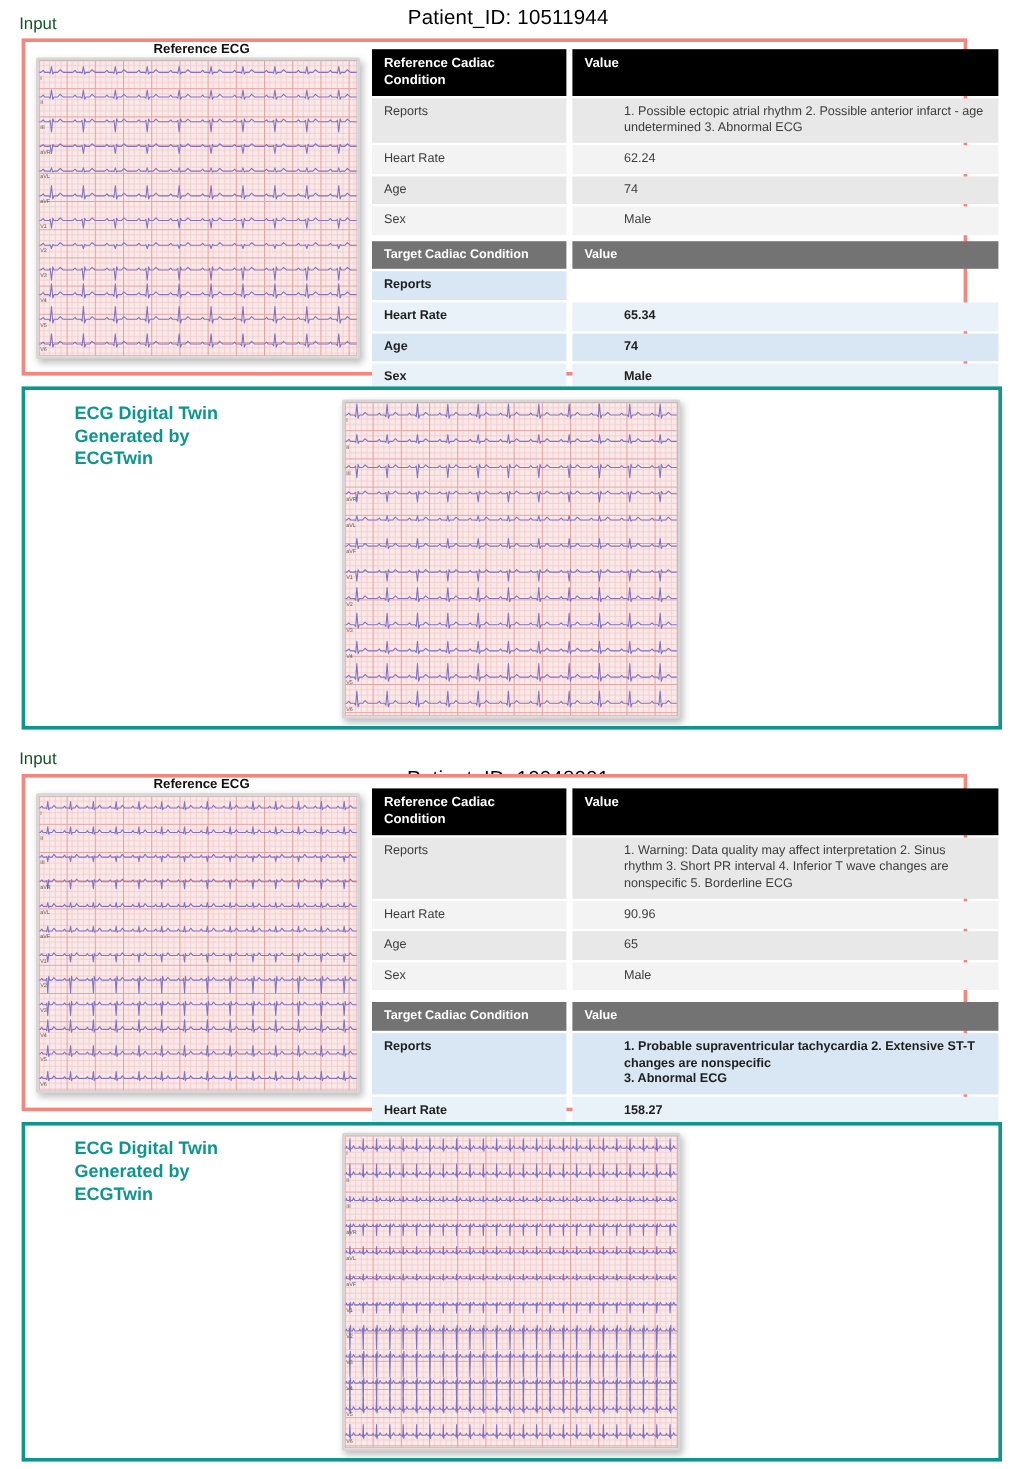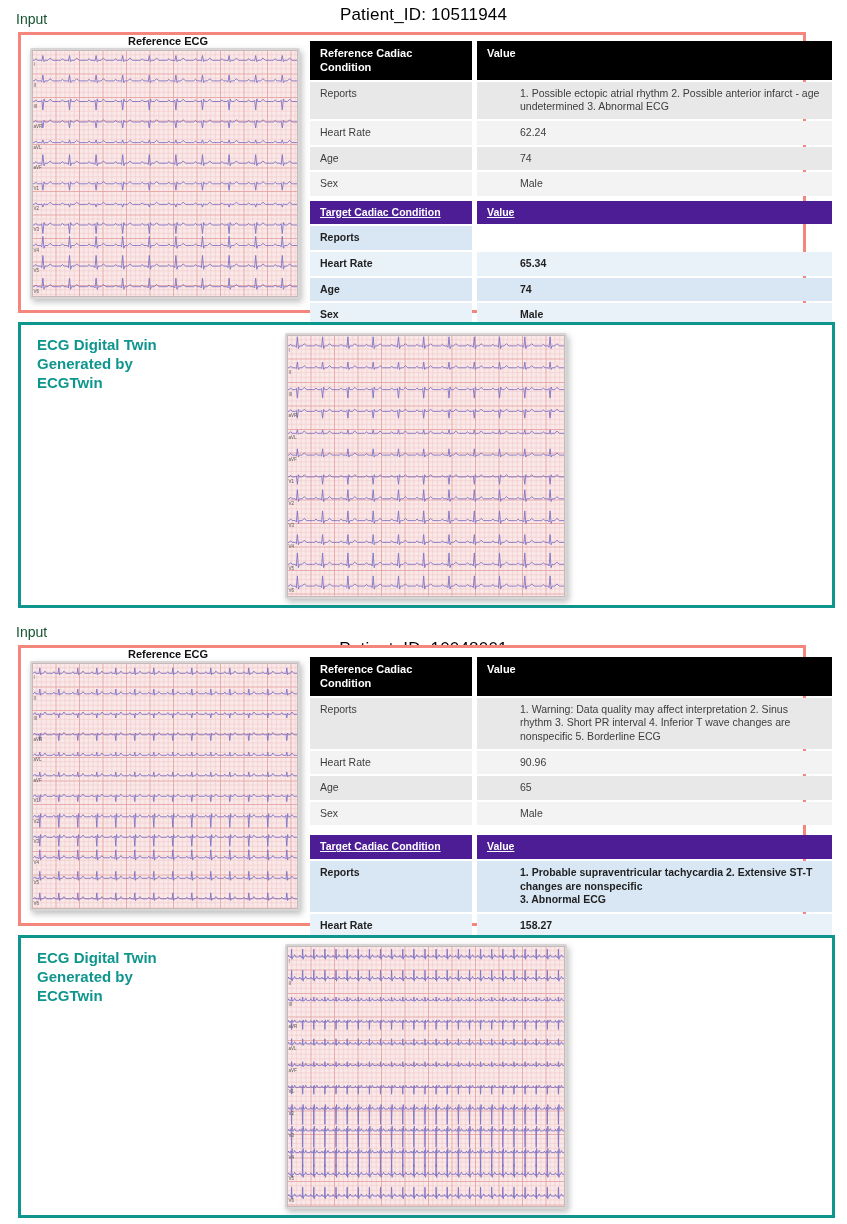--- a/index.html
+++ b/index.html
@@ -10,41 +10,41 @@
   .patient-title { position:absolute; left:0; width:100%; text-align:center;
     font-size:17px; font-weight:normal; color:#000; letter-spacing:0.2px; }
   .input-label { position:absolute; left:16px; font-size:14px; font-weight:normal; color:#14532d; }
 
   .input-box { position:absolute; left:18px; width:788px; border:3px solid #F4867E; background:#fff; }
   .twin-box  { position:absolute; left:18px; width:817px; border:3px solid #0E968E; background:#fff; }
 
   .ref-ecg-label { position:absolute; left:30px; width:270px; text-align:center;
     font-size:11px; font-weight:bold; color:#111; }
 
-  .twin-text { position:absolute; left:16px; width:220px; font-size:15px; font-weight:bold;
+  .twin-text { position:absolute; left:41px; width:220px; font-size:15px; font-weight:bold;
     color:#0E968E; line-height:19px; }
 
   .ecg { position:absolute; border:2px solid #d6d6d6; border-radius:2px; background:#FAE9E9;
     box-shadow:2px 3px 6px rgba(110,110,110,0.45); overflow:hidden; }
   .ecg svg { display:block; }
 
   .tables { position:absolute; left:310px; width:522px; }
   .tbl { width:100%; }
   .trow { display:flex; gap:5px; margin-bottom:2px; }
   .cell { padding:5px 10px; font-size:10.5px; color:#3d3d3d; line-height:1.3; }
   .c1 { width:162px; flex:0 0 162px; }
   .c2 { flex:1; white-space:pre-line;padding-left:43px; }
   .thead .cell { font-weight:bold; color:#ffffff; padding:5px 10px; font-size:11px; }
 
   .gray .thead .cell { background:#000000; }
   .gray .trow:nth-child(even) .cell { background:#E8E8E8; }
   .gray .trow:nth-child(odd):not(.thead) .cell { background:#F3F3F3; }
 
   .blue { margin-top:5px; }
-  .blue .thead .cell { background:#4c1d95;text-decoration:underline; }
+  .blue .thead .cell { background:#737373; }
   .blue .trow:nth-child(even) .cell { background:#D9E7F4; }
   .blue .trow:nth-child(odd):not(.thead) .cell { background:#E9F1F9; }
   .blue .cell { color:#1f1f1f; font-weight:600; font-size:10.5px; }
   .blue .thead .cell { color:#fff; font-weight:bold; }
 
   .mt10 { margin-top:10px; }
 </style>
 </head>
 <body>
 

